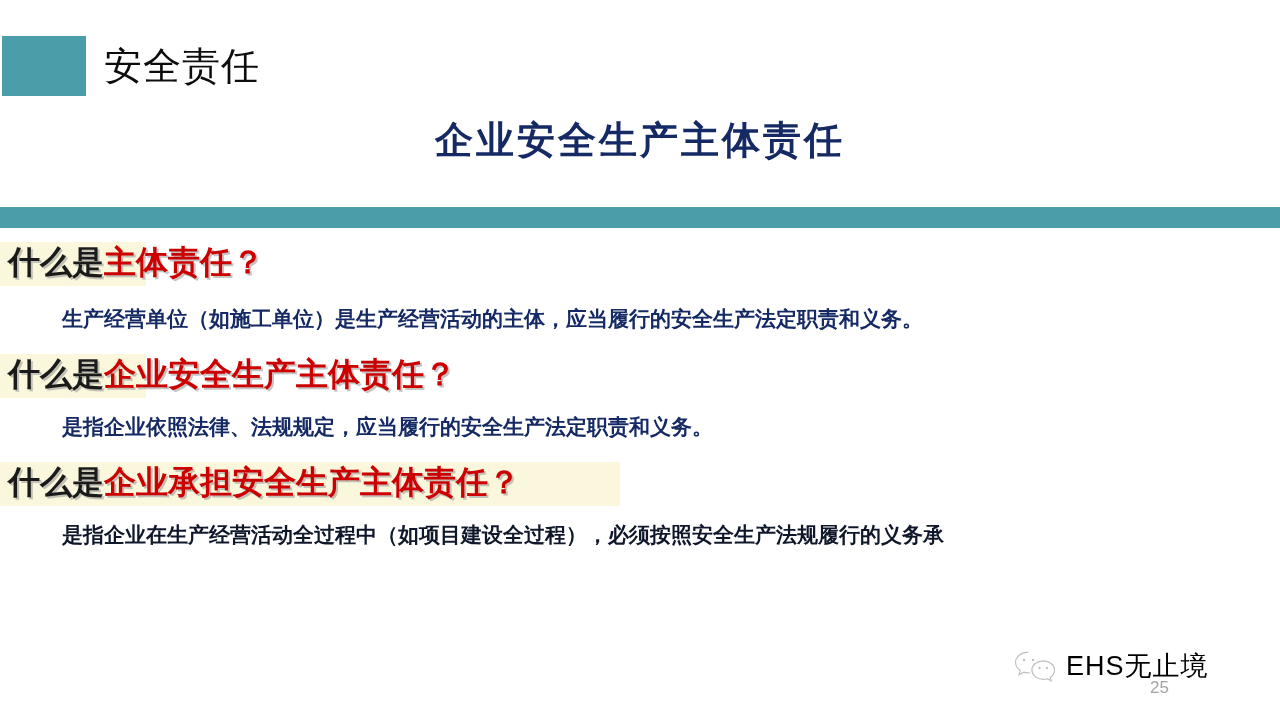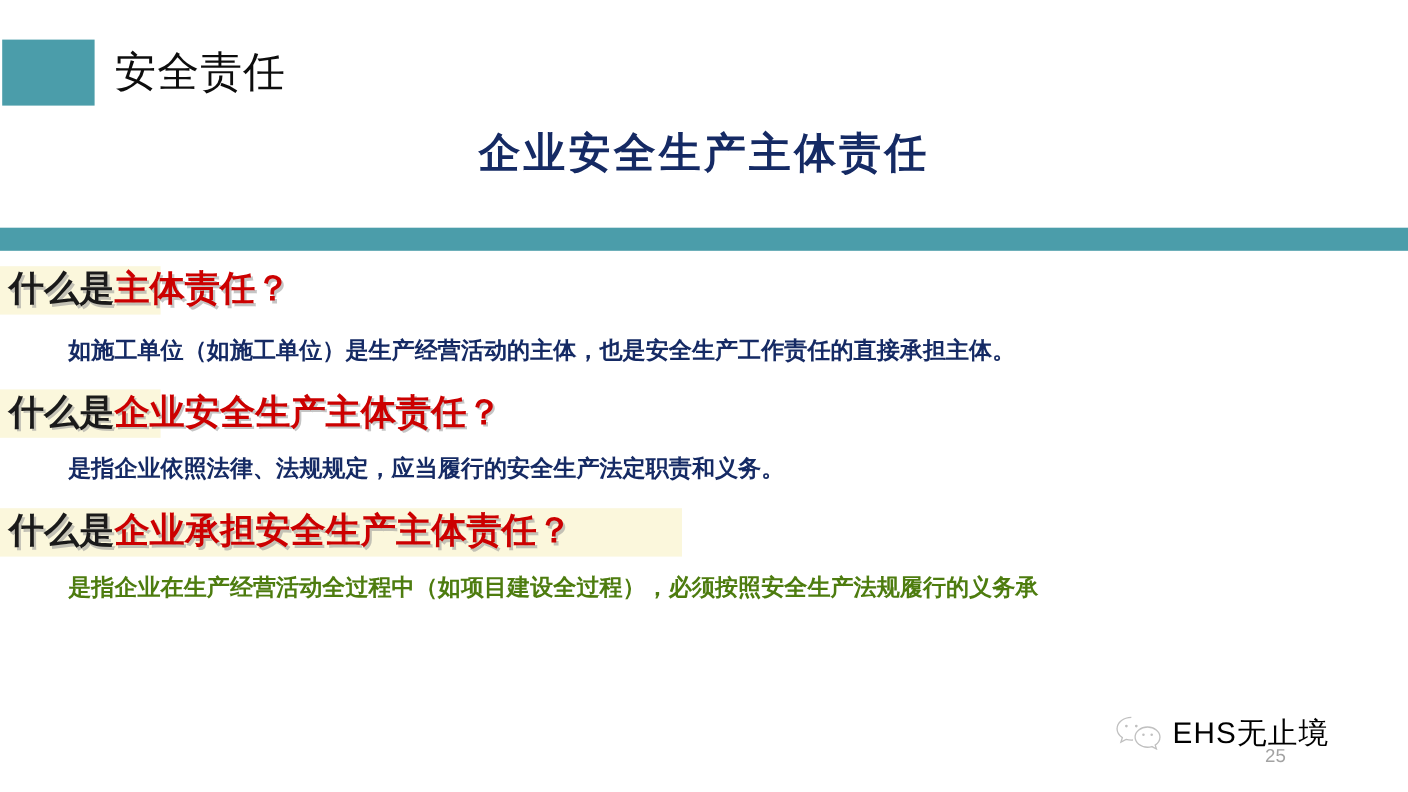--- a/index.html
+++ b/index.html
@@ -164,37 +164,37 @@
   <div class="slide-title" style="color: rgb(21, 42, 100);">企业安全生产主体责任</div>
   <div class="divider-bar" style="background: rgb(75, 157, 170);"></div>
 
   <div class="content">
 
     <div class="q-line">
       <span class="hl" style="width: 146px; background: rgb(251, 247, 220);"></span>
       <span class="txt q-black" style="color: rgb(26, 26, 26);">什么是</span><span class="txt q-red" style="color: rgb(204, 0, 0);">主体责任？</span>
     </div>
     <div class="sp-a"></div>
-    <div class="a-line a-indent" style="color: rgb(21, 42, 100);">如施工单位（如施工单位）是生产经营活动的主体，也是安全生产工作责任的直接承担主体。</div>
+    <div class="a-line a-indent" style="color: rgb(21, 42, 100);">生产经营单位（如施工单位）是生产经营活动的主体，应当履行的安全生产法定职责和义务。</div>
     <div class="sp-b"></div>
 
     <div class="q-line">
       <span class="hl" style="width: 146px; background: rgb(251, 247, 220);"></span>
       <span class="txt q-black" style="color: rgb(26, 26, 26);">什么是</span><span class="txt q-red" style="color: rgb(204, 0, 0);">企业安全生产主体责任？</span>
     </div>
     <div class="sp-c"></div>
     <div class="a-line a-indent" style="color: rgb(21, 42, 100);">是指企业依照法律、法规规定，应当履行的安全生产法定职责和义务。</div>
     <div class="sp-d"></div>
 
     <div class="q-line">
       <span class="hl" style="width: 620px; background: rgb(251, 247, 220);"></span>
       <span class="txt q-black" style="color: rgb(26, 26, 26);">什么是</span><span class="txt q-red" style="color: rgb(204, 0, 0);">企业承担安全生产主体责任？</span>
     </div>
     <div class="sp-c"></div>
-    <div class="a-line a-indent" style="color: #4d7c0f;">是指企业在生产经营活动全过程中（如项目建设全过程），必须按照安全生产法规履行的义务承</div>
+    <div class="a-line a-indent" style="color: #0f172a;">是指企业在生产经营活动全过程中（如项目建设全过程），必须按照安全生产法规履行的义务承</div>
 
   </div>
 
   <div class="watermark">
     <span>
       <svg class="wm-icon" viewBox="0 0 46 32" xmlns="http://www.w3.org/2000/svg">
         <g fill="none" stroke="#9a9a9a" stroke-width="1.2">
           <path d="M16.5 2.2C9.3 2.2 3.5 6.9 3.5 12.6c0 3.2 1.9 6.1 4.8 8l-1.3 4.1 4.7-2.5c1.5 0.4 3.1 0.6 4.8 0.6 0.5 0 1 0 1.5-0.06"></path>
           <path d="M42.5 20.1c0-5.1-5.1-9.2-11.3-9.2S19.9 15 19.9 20.1s5.1 9.2 11.3 9.2c1.4 0 2.8-0.2 4-0.6l4.1 2.2-1.1-3.5c2.6-1.7 4.3-4.3 4.3-7.3z"></path>
         </g>

